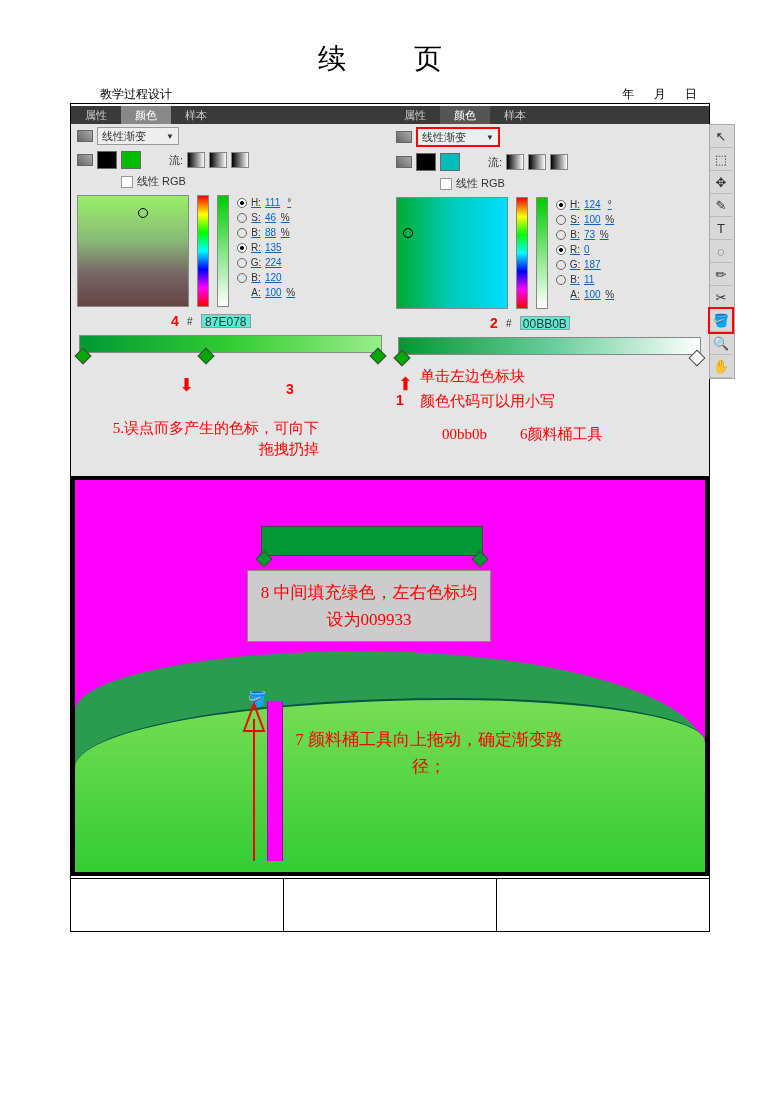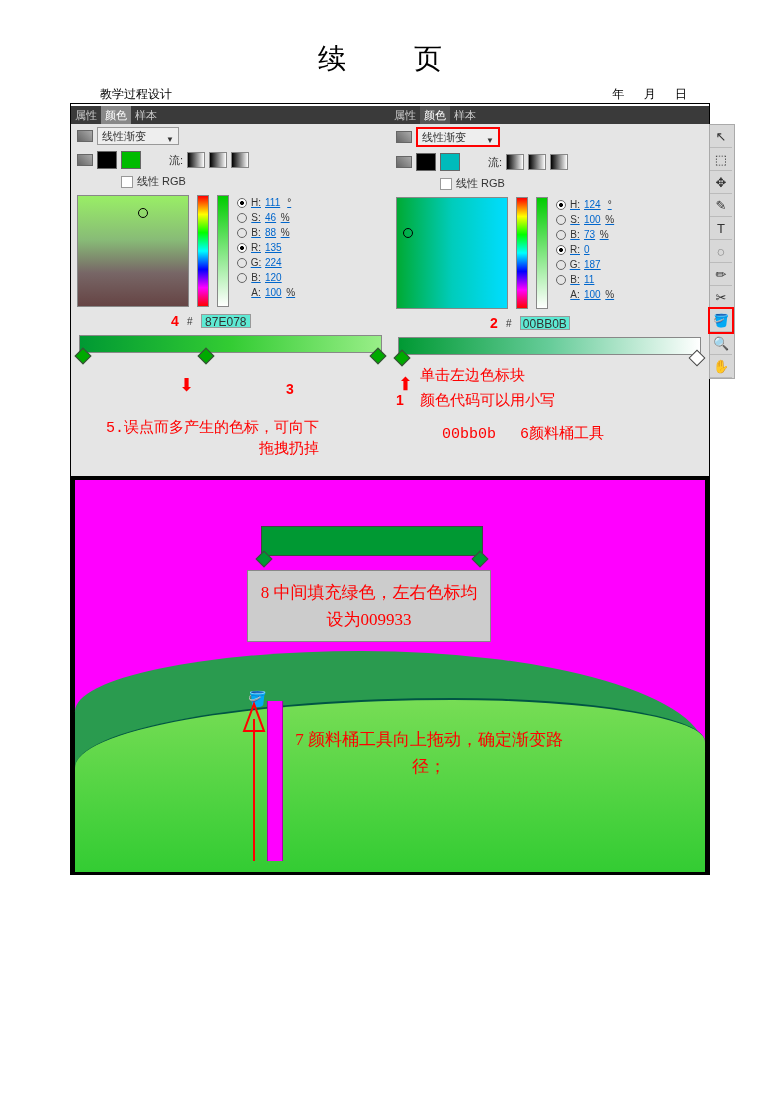--- a/index.html
+++ b/index.html
@@ -1,32 +1,32 @@
 <!DOCTYPE html>
 <html><head>
 <meta charset="utf-8">
 <style>
 body{margin:0;padding:0;background:#fff;font-family:"SimSun","Microsoft YaHei",sans-serif;width:780px}
-.page{width:780px;height:875px;position:relative;box-sizing:border-box;padding:40px 70px 0 70px}
+.page{width:780px;height:1103px;position:relative;box-sizing:border-box;padding:40px 70px 0 70px}
 .title{text-align:center;font-size:28px;letter-spacing:20px;margin-bottom:8px;font-family:"SimSun"}
 .header-row{display:flex;font-size:12px}
 .header-label{margin-left:30px}
-.header-date{margin-left:auto;margin-right:15px;letter-spacing:8px}
+.header-date{margin-left:auto;margin-right:5px;letter-spacing:8px}
 table.outer{border-collapse:collapse;width:100%;table-layout:fixed}
 table.outer td,table.outer th{border:1px solid #000;font-size:16px;text-align:center;padding:2px 0}
 .panel-row td{padding:0;vertical-align:top}
 .ui-area{position:relative;height:370px;background:#e5e5e5}
 .panel{position:absolute;top:0;width:50%;height:100%;background:#e5e5e5;font-family:Arial,sans-serif;font-size:10px;color:#333}
 .panel-left{left:0;border-right:2px solid #fff}
 .panel-right{right:0}
 .tabs{display:flex;background:#3a3a3a;height:18px}
-.tab{padding:2px 4px;color:#ccc;font-size:11px}
+.tab{padding:2px 14px;color:#ccc;font-size:11px}
 .tab.on{background:#555;color:#fff}
 .tab.ont{background:#888;color:#fff}
-.dd{background:#eee;border:1px solid #999;display:inline-flex;align-items:flex-end;height:16px;padding:0 4px;font-size:11px}
+.dd{background:#eee;border:1px solid #999;display:inline-flex;align-items:center;height:16px;padding:0 4px;font-size:11px}
 .dd.hl{border:2px solid red}
 .dd .arr{margin-left:20px;font-size:8px}
 .sw-row{display:flex;align-items:center;gap:4px;padding:3px 6px}
 .brush{width:14px;height:10px;background:linear-gradient(45deg,#666,#aaa);border:1px solid #666}
 .swatch{width:18px;height:16px;border:1px solid #666}
 .sw-b{background:#000}
 .sw-g{background:#0b0}
 .sw-c{background:#0bb}
 .flow-label{font-size:11px}
 .flow-btn{width:16px;height:14px;border:1px solid #888;background:linear-gradient(to right,#000,#fff);display:inline-block}
@@ -47,21 +47,21 @@
 .hex-row{display:flex;align-items:center;padding:2px 6px;gap:4px}
 .red-num{color:red;font-size:14px;font-weight:bold}
 .hex-in{border:1px solid #999;background:#5eead4;padding:0 2px;font-size:12px;width:44px;height:12px;display:inline-block}
 .grad-strip{height:16px;margin:4px 8px;border:1px solid #888;position:relative}
 .gs-l{background:linear-gradient(to right,#093,#3c3,#9e8)}
 .gs-r{background:linear-gradient(to right,#093,#6c9,#fff)}
 .stop{position:absolute;bottom:-10px;width:10px;height:10px;background:#0a0;border:1px solid #444;transform:rotate(45deg)}
 .toolcol{position:absolute;right:-26px;top:18px;width:24px;background:#d8d8d8;border:1px solid #aaa}
 .tool{width:22px;height:22px;display:flex;align-items:center;justify-content:center;font-size:13px;border-bottom:1px solid #bbb;color:#333}
 .tool.hl{outline:2px solid red}
-.anno{position:absolute;color:red;font-size:15px;font-family:Liberation Mono, monospace;line-height:1.4}
+.anno{position:absolute;color:red;font-size:15px;font-family:Liberation Serif, serif;line-height:1.4}
 .red-arr-dn{color:red;font-size:18px;position:absolute}
 .canvas{position:relative;height:400px;background:#000;overflow:hidden}
 .sky{position:absolute;inset:4px;background:#f0f}
 .hill1{position:absolute;left:4px;right:4px;top:175px;bottom:4px;background:#2a9b4f;border-radius:50% 60% 0 0/30% 50% 0 0}
 .hill2{position:absolute;left:4px;right:4px;top:222px;bottom:4px;background:linear-gradient(to top,#3c3,#7d5);border-top:2px solid #054;border-radius:60% 40% 0 0/40% 25% 0 0}
 .green-bar{position:absolute;top:50px;left:190px;width:220px;height:28px;background:#093;border:1px solid #444}
 .gb-stop{position:absolute;bottom:-10px;width:10px;height:10px;background:#093;border:1px solid #444;transform:rotate(45deg)}
 .callout{position:absolute;background:#ccc;border:1px solid #888;padding:8px 10px;color:red;font-size:17px;font-family:"SimSun";line-height:1.6}
 .anno-c{position:absolute;color:red;font-size:17px;font-family:"SimSun";line-height:1.6}
 .up-arrow{position:absolute;left:170px;top:225px}

